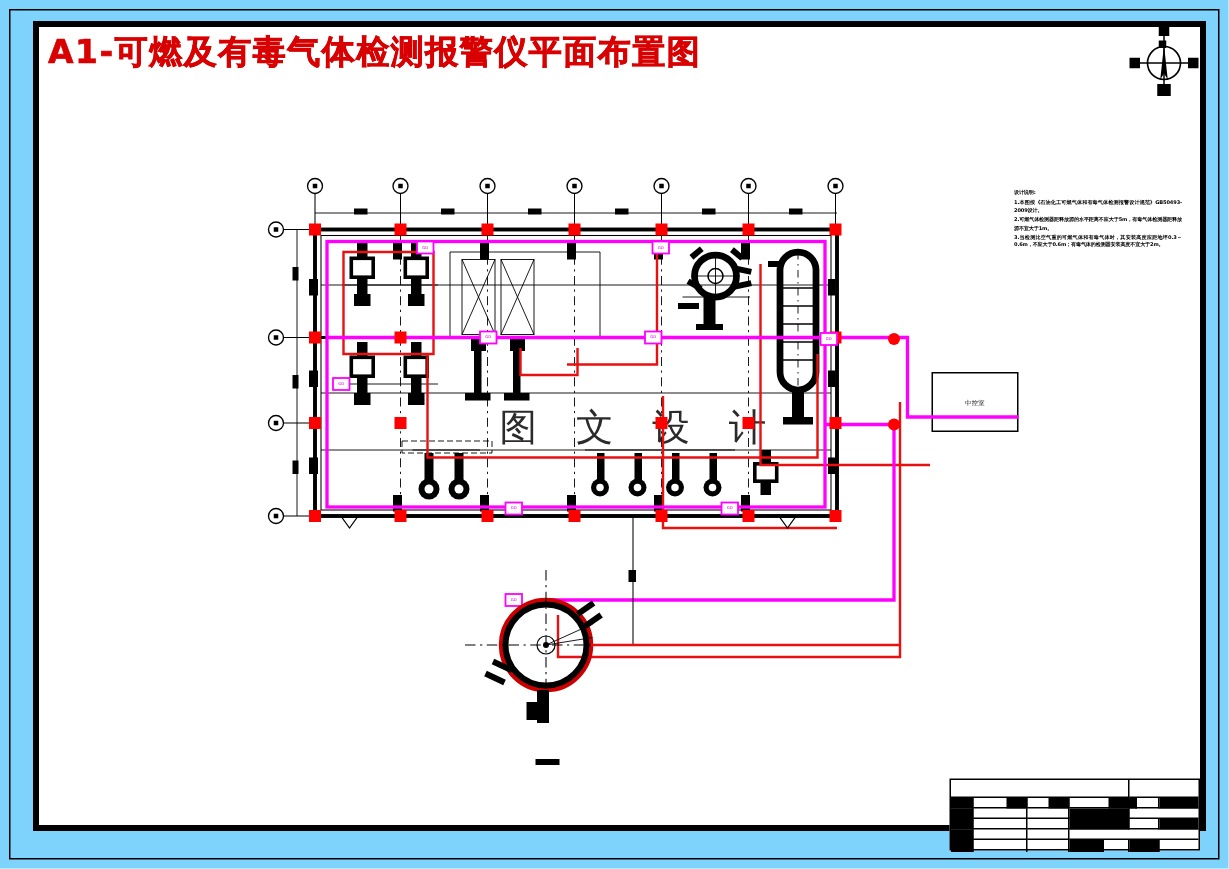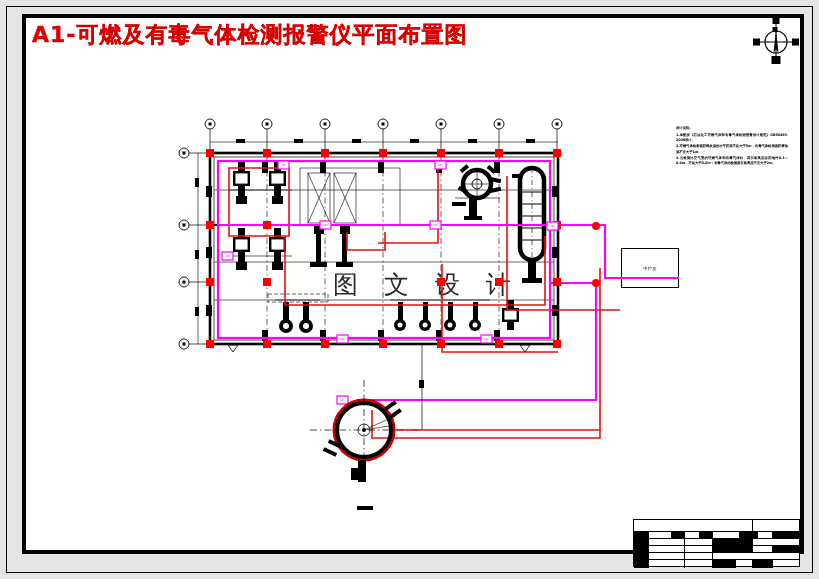--- a/index.html
+++ b/index.html
@@ -3,21 +3,21 @@
 <meta charset="utf-8">
 <title>A1-可燃及有毒气体检测报警仪平面布置图</title>
 <style>
   html,body{margin:0;padding:0;background:#fff;}
   body{
     width:819px;height:579px;position:relative;overflow:hidden;
     font-family:"DejaVu Sans","Liberation Sans",sans-serif;
   }
   
   #sheet{
-    position:absolute;left:0;top:0;width:819px;height:579px;background:#e5e5e5;
+    position:absolute;left:0;top:0;width:819px;height:579px;background:#7dd3fc;
   }
   #outer-border{
     position:absolute;left:6px;top:6px;width:807px;height:567px;
     border:1px solid #000;box-sizing:border-box;
   }
   #inner-border{
     position:absolute;left:22px;top:14px;width:782px;height:540px;
     border:4px solid #000;box-sizing:border-box;background:#fff;
   }
   

